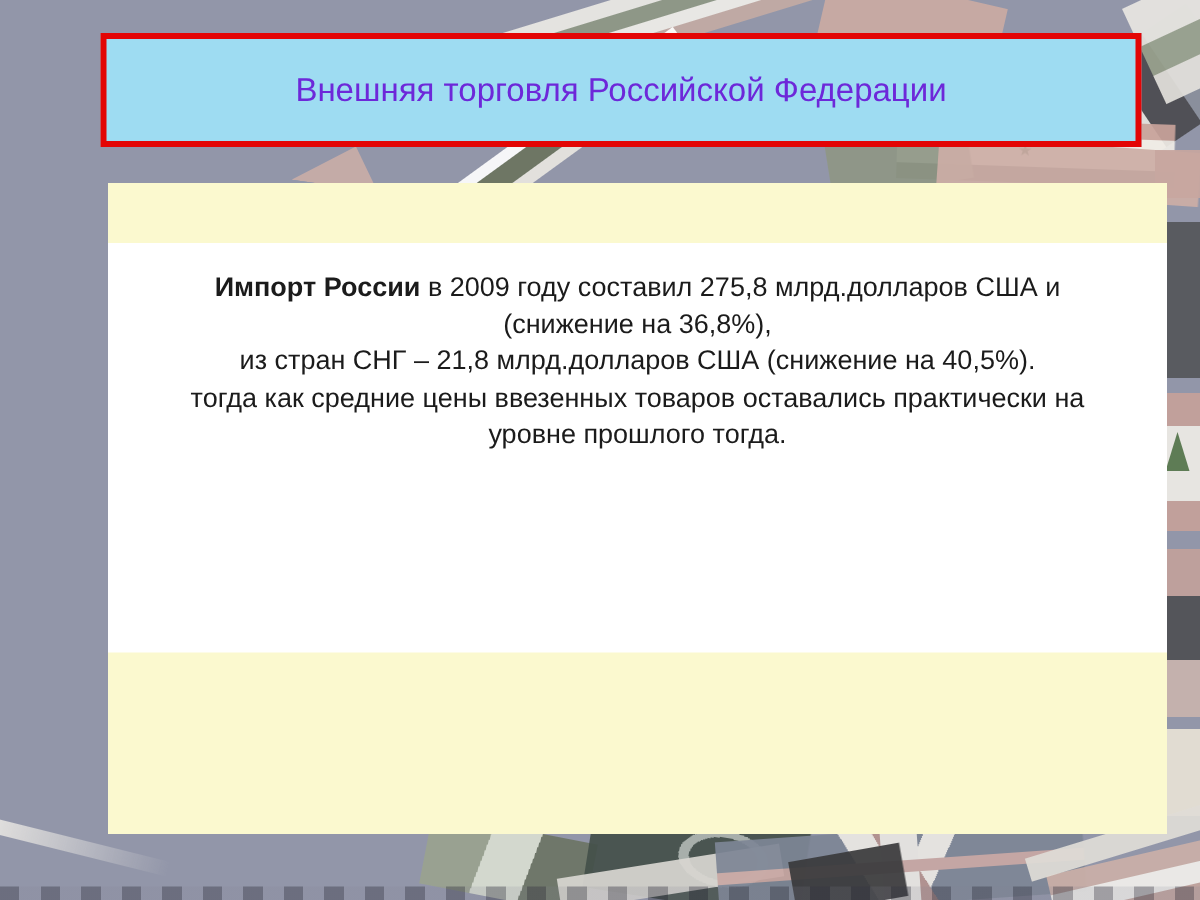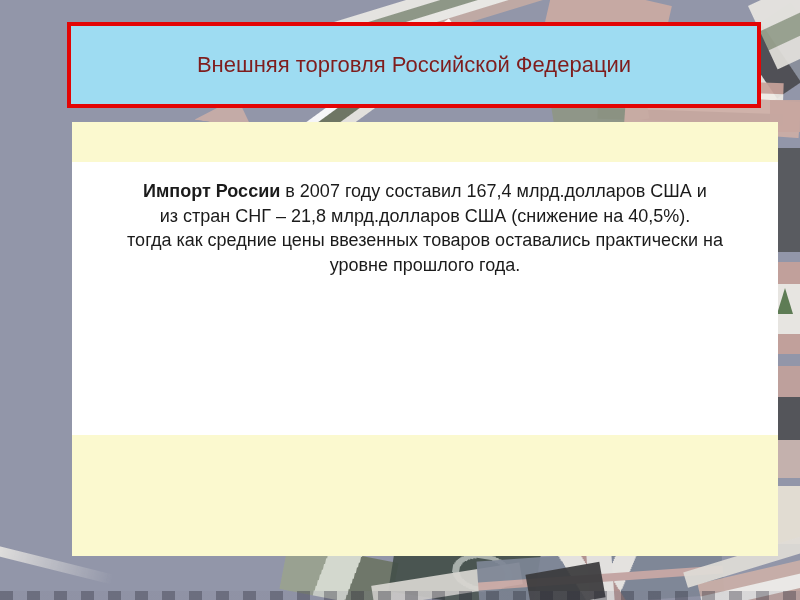--- a/index.html
+++ b/index.html
@@ -51,24 +51,24 @@
   .fl-bot-black{left:528px;top:568px;width:75px;height:36px;transform:rotate(-10deg);background:#3a3a3c;}
   .fl-bot-pinkbars{left:700px;top:562px;width:190px;height:44px;transform:rotate(-13deg);
     background:linear-gradient(180deg,#cbb0a8 0 30%,#f2f0ec 30% 62%,#c3a59e 62%);}
   .fl-bot-whitestreak{left:682px;top:548px;width:165px;height:16px;transform:rotate(-17deg);background:#e0ddd7;}
   .fl-bot-whitepoint{left:-6px;top:560px;width:120px;height:10px;transform:rotate(14deg);
     background:linear-gradient(90deg,#e8e6e2,transparent);opacity:.5;}
   .edge-strip{left:0;top:591px;width:800px;height:9px;filter:none;opacity:.75;
     background:repeating-linear-gradient(90deg,rgba(55,55,68,.45) 0 13px,rgba(130,130,145,.18) 13px 27px);}
   
   .title-box{
-    position:absolute;left:67px;top:22px;width:694px;height:86px;z-index:2;
+    position:absolute;left:67px;top:22px;width:694px;height:76px;z-index:2;
     box-sizing:border-box;background:#9edcf2;border:4px solid #e30505;
     display:flex;flex-direction:row;justify-content:center;align-items:center;
-    color:#7f1d1d;font-size:22px;line-height:28px;text-align:center;
+    color:#6d28d9;font-size:22px;line-height:28px;text-align:center;
   }
   
   .content-box{position:absolute;left:72px;top:122px;width:706px;height:434px;z-index:2;
     display:flex;flex-direction:column;background:#ffffff;}
   .band{background:#fbf9cf;flex:none;}
   .band.top{height:40px;}
   .band.bottom{height:121px;}
   .panel-body{flex:1;background:#ffffff;padding-top:17px;box-sizing:border-box;}
   .body-text{width:700px;margin:0 auto;text-align:center;color:#1b1b1b;
     font-size:18px;line-height:24.5px;}
@@ -109,22 +109,23 @@
   </div>
 
   <div class="title-box">
     <div>Внешняя торговля Российской Федерации</div>
   </div>
 
   <div class="content-box">
     <div class="band top"></div>
     <div class="panel-body">
       <div class="body-text">
-        <div class="bline"><span class="bold">Импорт России</span><span> в 2007 году составил 167,4 млрд.долларов США и</span></div>
+        <div class="bline"><span class="bold">Импорт России</span><span> в 2009 году составил 275,8 млрд.долларов США и</span></div>
+        <div class="bline">(снижение на 36,8%),</div>
         <div class="bline">из стран СНГ – 21,8 млрд.долларов США (снижение на 40,5%).</div>
         <div class="bline">тогда как средние цены ввезенных товаров оставались практически на</div>
-        <div class="bline">уровне прошлого года.</div>
+        <div class="bline">уровне прошлого тогда.</div>
       </div>
     </div>
     <div class="band bottom"></div>
   </div>
 
 </div>
 
 </body></html>

